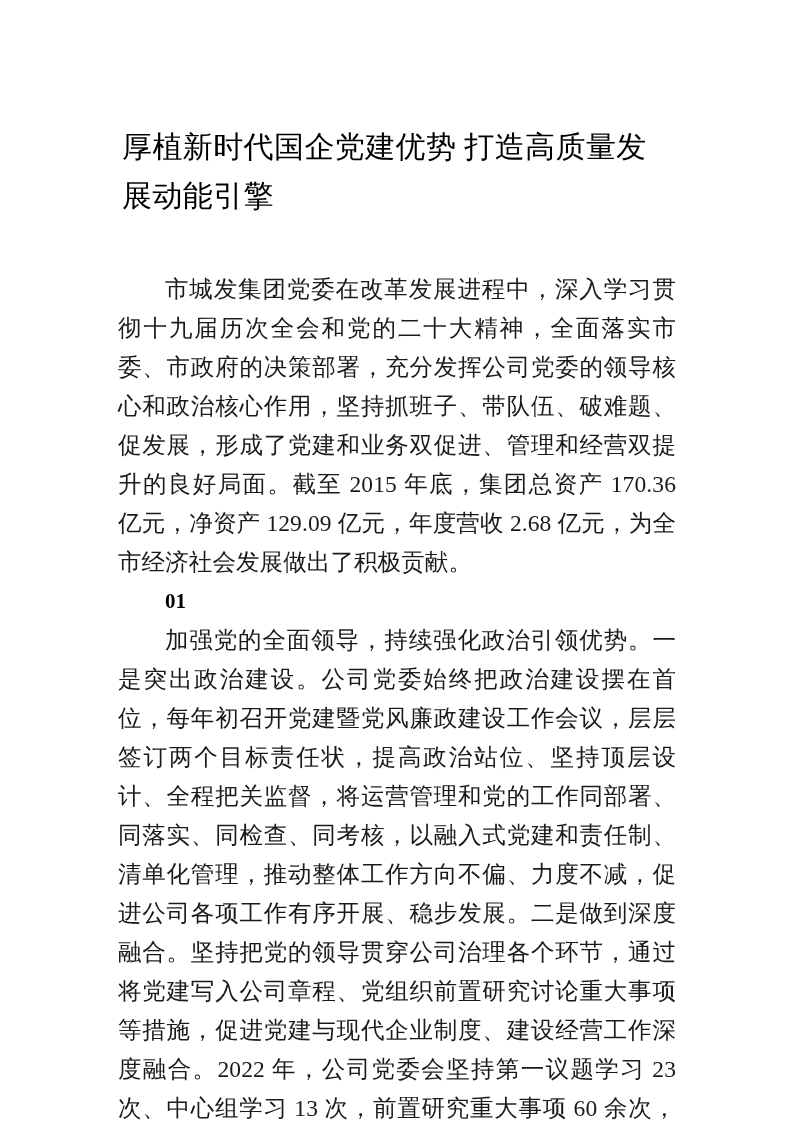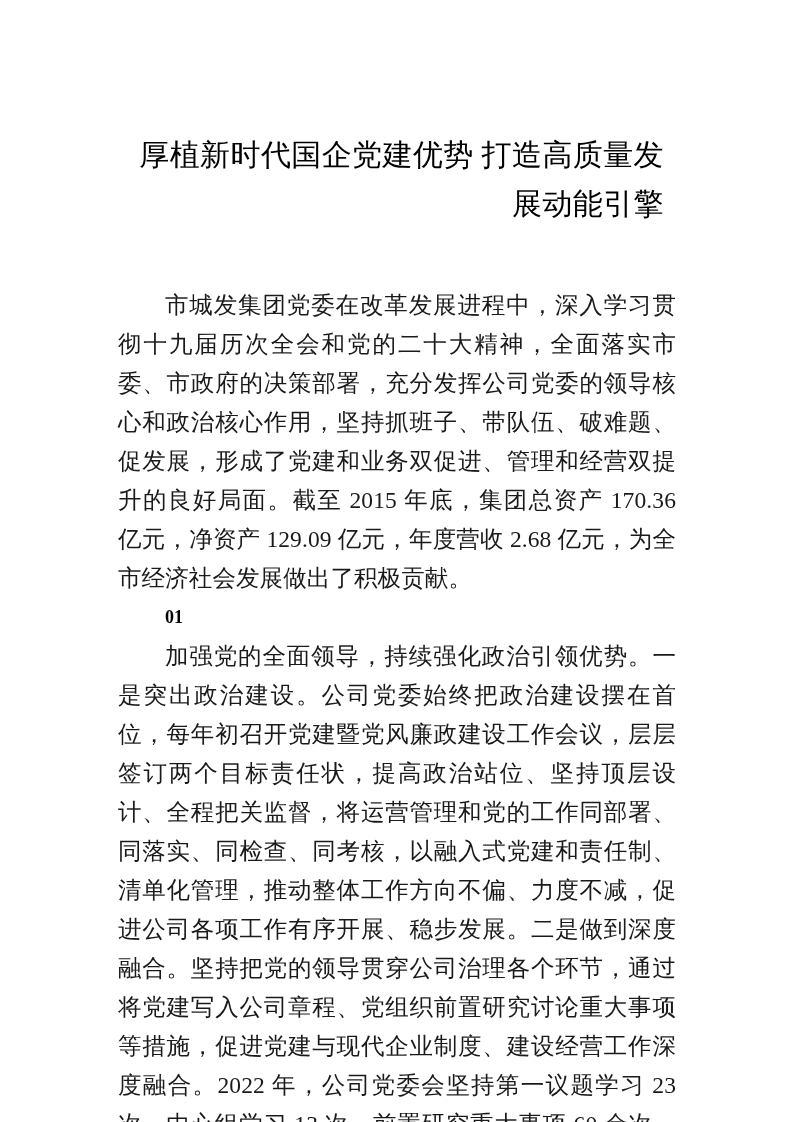--- a/index.html
+++ b/index.html
@@ -28,23 +28,23 @@
     top: 118px;
     width: 558px;
   }
 
   
   .doc-title {
     font-family: "Liberation Serif", "DejaVu Serif", serif;
     font-size: 30px;
     line-height: 49px;
     font-weight: 400;
-    text-align: right;
+    text-align: left;
     letter-spacing: 0.4px;
-    margin: 12px;
+    margin: 4px;
     color: #000000;
   }
 
   
   .title-gap {
     height: 46px;
   }
 
   
   .body-par {
@@ -56,21 +56,21 @@
     text-justify: inter-ideograph;
     text-indent: 47px;
     margin: 0;
     color: #1a1a1a;
     letter-spacing: 0.1px;
   }
 
   
   .section-number {
     font-family: "Liberation Serif", "DejaVu Serif", serif;
-    font-size: 18px;
+    font-size: 21px;
     line-height: 39px;
     font-weight: bold;
     text-indent: 47px;
     margin: 0;
     color: #000000;
   }
 
   .clipped {
     
   }

